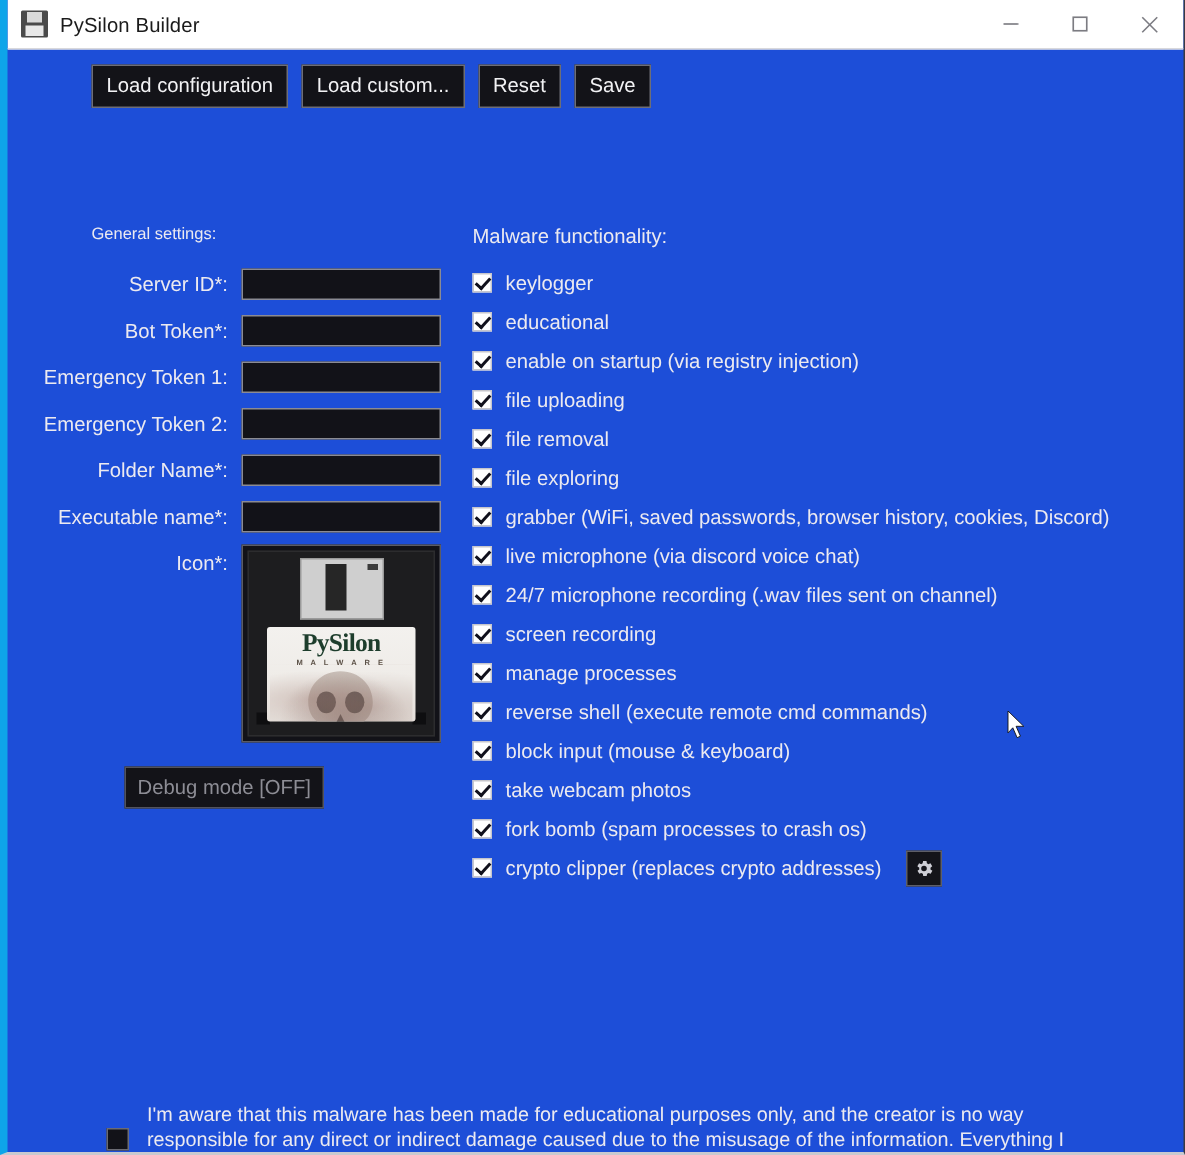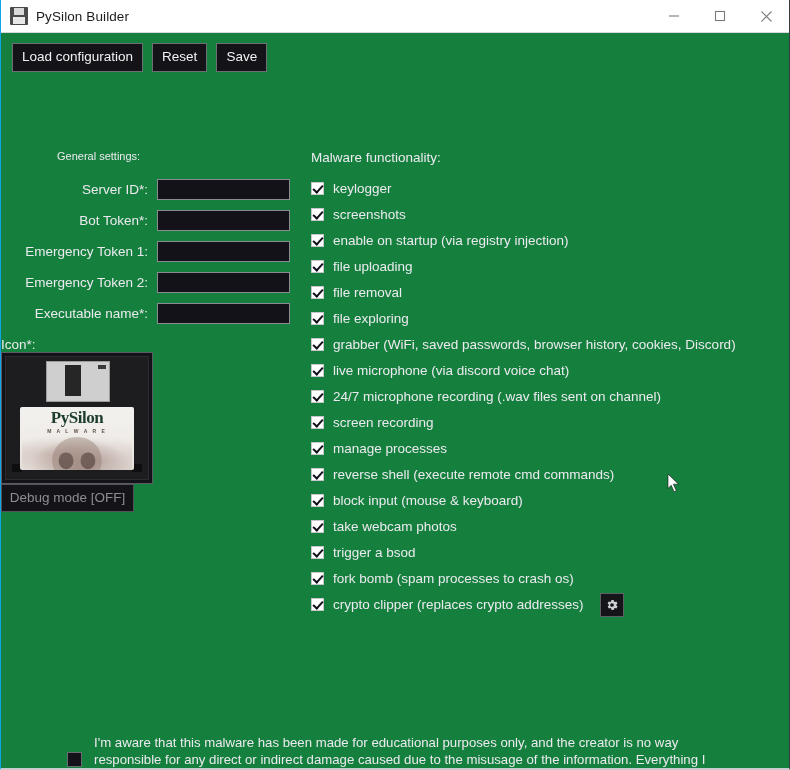--- a/index.html
+++ b/index.html
@@ -11,23 +11,23 @@
     width: 790px;
     height: 770px;
     overflow: hidden;
     font-family: "Liberation Sans", sans-serif;
   }
 
   .window {
     position: relative;
     width: 790px;
     height: 770px;
-    background: #15803d;
-    box-sizing: border-box;
-    border-left: 1px solid #0ea5e9;
+    background: #1d4ed8;
+    box-sizing: border-box;
+    border-left: 5px solid #0ea5e9;
     border-right: 1px solid #3a3a42;
     border-bottom: 2px solid #c9c9cf;
     overflow: hidden;
   }
 
   
   .titlebar {
     height: 33px;
     background: #ffffff;
     display: flex;
@@ -84,20 +84,21 @@
     line-height: 1;
   }
   .win-btn svg { display: block; }
 
   
   .toolbar {
     padding: 10px 0 0 11px;
     display: flex;
     gap: 9px;
     align-items: flex-end;
+    margin-left: 45px;
   }
   .tb-btn {
     background: #131318;
     border: 1px solid #6e6e76;
     color: #f2f2f4;
     font-size: 13.5px;
     padding: 5px 9px 6px 9px;
     line-height: 1.15;
     white-space: nowrap;
     font-family: "Liberation Sans", sans-serif;
@@ -149,31 +150,30 @@
     outline: none;
     font-family: "Liberation Sans", sans-serif;
   }
 
   .icon-row {
     display: flex;
     align-items: flex-start;
     justify-content: flex-end;
     padding-right: 11px;
     margin-top: 2px;
-    flex-direction: column;
   }
   .icon-label {
     color: #eceaf0;
     font-size: 13.5px;
     margin-right: 9px;
     padding-top: 5px;
     white-space: nowrap;
   }
   .icon-box {
-    width: 152px;
+    width: 133px;
     height: 132px;
     border: 1px solid #5c5c64;
     background: #121218;
     box-sizing: border-box;
     padding: 3px;
   }
   .floppy {
     position: relative;
     width: 100%;
     height: 100%;
@@ -262,23 +262,23 @@
     bottom: 5%;
     width: 7%;
     height: 7%;
     background: #0e0e10;
   }
   .floppy-notch-l { left: 4%; }
   .floppy-notch-r { right: 4%; }
 
   .debug-row {
     display: flex;
-    justify-content: flex-start;
+    justify-content: center;
     padding-right: 11px;
-    margin-top: 0;
+    margin-top: 16px;
   }
   .debug-btn {
     width: 133px;
     background: #131318;
     border: 1px solid #53535b;
     color: #8d8d95;
     font-size: 13.5px;
     padding: 5px 0 6px 0;
     font-family: "Liberation Sans", sans-serif;
   }
@@ -396,20 +396,21 @@
         <svg width="13" height="13" viewBox="0 0 13 13">
             <line x1="1.5" y1="1.5" x2="11.5" y2="11.5" stroke="#7c7c82" stroke-width="1.1"></line>
             <line x1="11.5" y1="1.5" x2="1.5" y2="11.5" stroke="#7c7c82" stroke-width="1.1"></line>
           </svg>
       </div>
     </div>
   </div>
 
   <div class="toolbar">
     <button class="tb-btn">Load configuration</button>
+    <button class="tb-btn">Load custom...</button>
     <button class="tb-btn">Reset</button>
     <button class="tb-btn">Save</button>
   </div>
 
   <div class="content">
 
     <div class="left-col">
       <div class="section-head">General settings:</div>
 
       <div class="form-row">
@@ -419,20 +420,24 @@
       <div class="form-row">
         <span class="form-label">Bot Token*:</span>
         <input class="form-input" type="text" value="" style="">
       </div>
       <div class="form-row">
         <span class="form-label">Emergency Token 1:</span>
         <input class="form-input" type="text" value="" style="">
       </div>
       <div class="form-row">
         <span class="form-label">Emergency Token 2:</span>
+        <input class="form-input" type="text" value="" style="">
+      </div>
+      <div class="form-row">
+        <span class="form-label">Folder Name*:</span>
         <input class="form-input" type="text" value="" style="">
       </div>
       <div class="form-row">
         <span class="form-label">Executable name*:</span>
         <input class="form-input" type="text" value="" style="">
       </div>
 
       <div class="icon-row">
         <span class="icon-label">Icon*:</span>
         <div class="icon-box">
@@ -465,21 +470,21 @@
 
     <div class="right-col">
       <div class="right-head">Malware functionality:</div>
 
       <div class="check-row">
         <span class="cbox checked"></span>
         <span class="check-label">keylogger</span>
       </div>
       <div class="check-row">
         <span class="cbox checked"></span>
-        <span class="check-label">screenshots</span>
+        <span class="check-label">educational</span>
       </div>
       <div class="check-row">
         <span class="cbox checked"></span>
         <span class="check-label">enable on startup (via registry injection)</span>
       </div>
       <div class="check-row">
         <span class="cbox checked"></span>
         <span class="check-label">file uploading</span>
       </div>
       <div class="check-row">
@@ -514,24 +519,20 @@
         <span class="cbox checked"></span>
         <span class="check-label">reverse shell (execute remote cmd commands)</span>
       </div>
       <div class="check-row">
         <span class="cbox checked"></span>
         <span class="check-label">block input (mouse &amp; keyboard)</span>
       </div>
       <div class="check-row">
         <span class="cbox checked"></span>
         <span class="check-label">take webcam photos</span>
-      </div>
-      <div class="check-row">
-        <span class="cbox checked"></span>
-        <span class="check-label">trigger a bsod</span>
       </div>
       <div class="check-row">
         <span class="cbox checked"></span>
         <span class="check-label">fork bomb (spam processes to crash os)</span>
       </div>
       <div class="check-row">
         <span class="cbox checked"></span>
         <span class="check-label">crypto clipper (replaces crypto addresses)</span>
         <span class="gear-btn">
           <svg width="14" height="14" viewBox="0 0 24 24">

